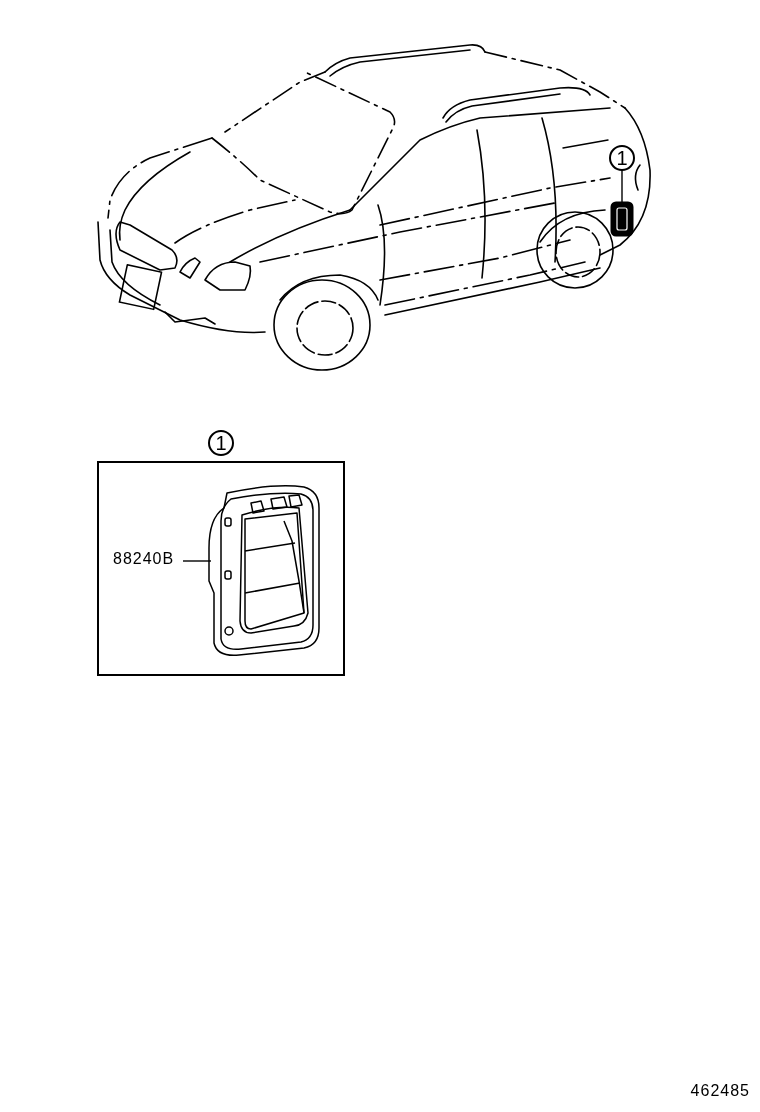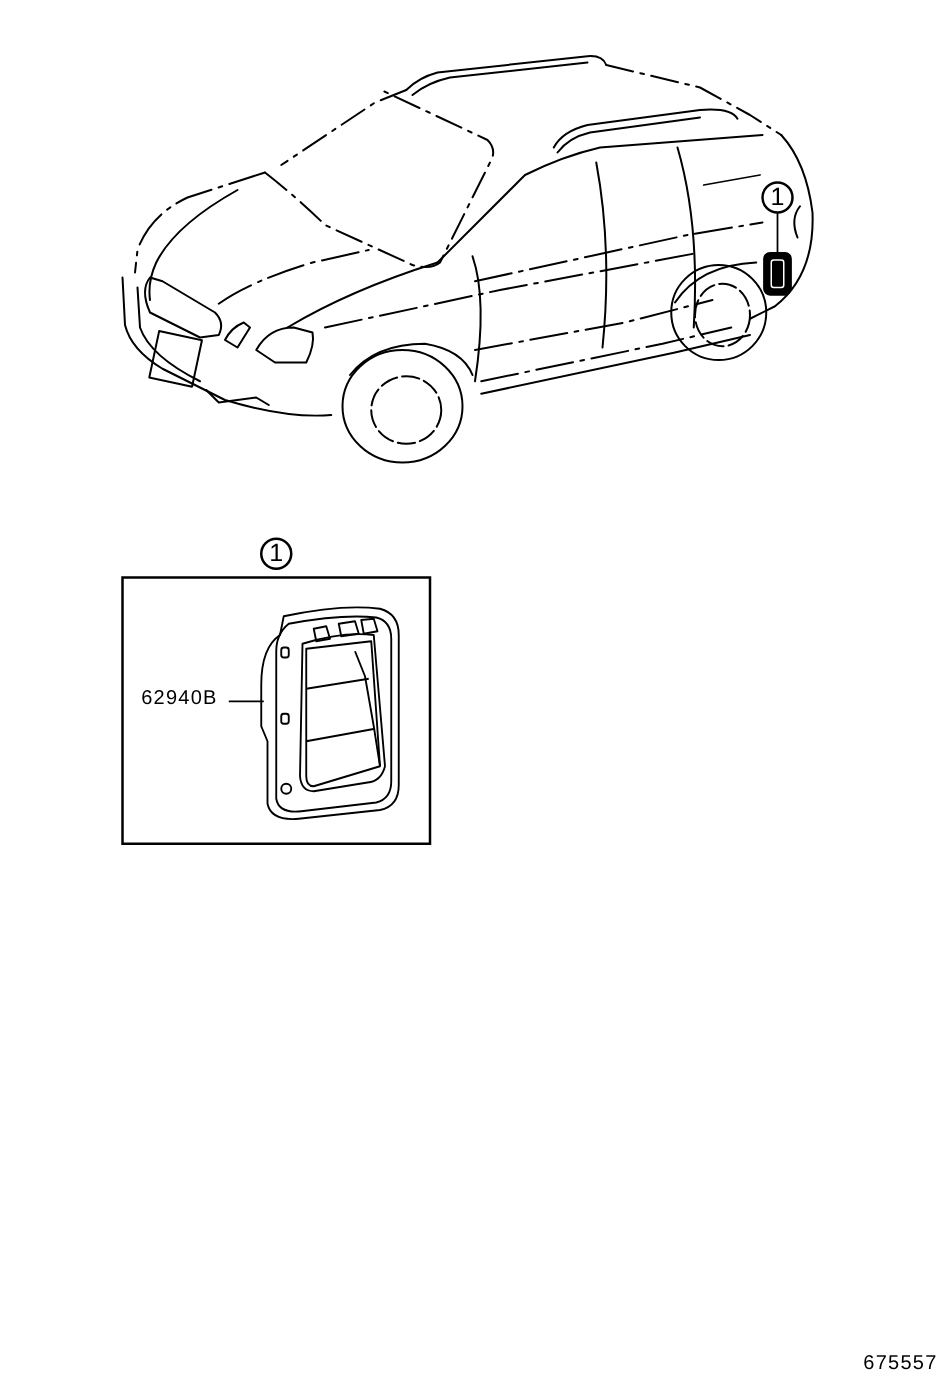--- a/index.html
+++ b/index.html
@@ -96,18 +96,18 @@
       <path d="M152,40 L162,38 L165,48 L154,50 Z"></path>
       <path d="M172,36 L185,34 L188,44 L174,46 Z"></path>
       <path d="M190,33 L200,32 L203,42 L192,44 Z"></path>
 
       <rect x="126" y="55" width="6" height="8" rx="2"></rect>
       <rect x="126" y="108" width="6" height="8" rx="2"></rect>
       <circle cx="130" cy="168" r="4"></circle>
 
       <path d="M84,98 L112,98" stroke-width="1.4"></path>
     </svg>
-    <div class="part-label" style="left:14px; top:87px;">62940B</div>
+    <div class="part-label" style="left:14px; top:87px;">88240B</div>
   </div>
 
-  <div class="drawing-id">675557</div>
+  <div class="drawing-id">462485</div>
 
 </div>
 
 </body></html>

